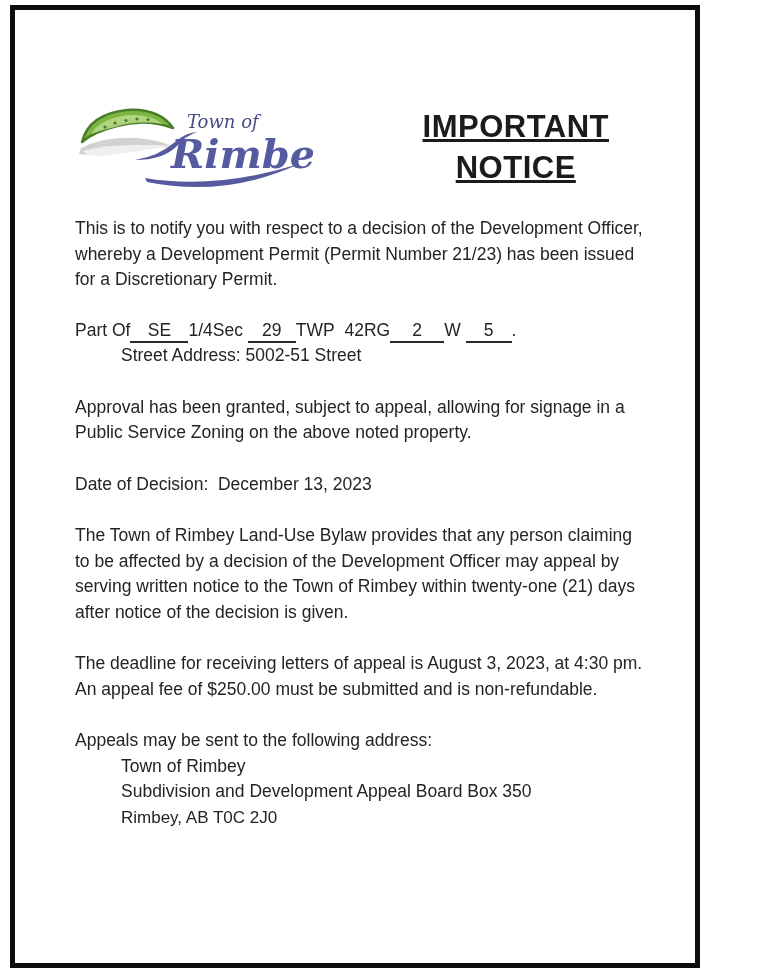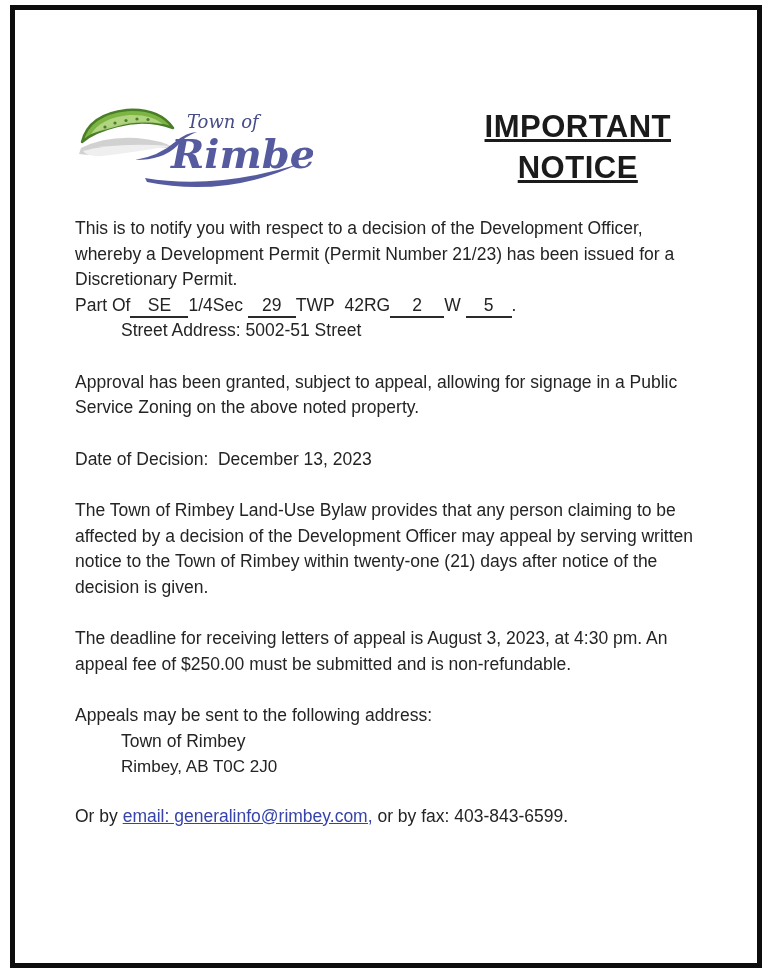--- a/index.html
+++ b/index.html
@@ -5,21 +5,21 @@
   * { margin: 0; padding: 0; box-sizing: border-box; }
   html, body { width: 762px; height: 975px; background: #ffffff; }
   body {
     font-family: "Liberation Sans", sans-serif;
     color: #242424;
     position: relative;
   }
   .frame {
     position: absolute;
     left: 10px; top: 5px;
-    width: 752px; height: 963px;
+    width: 690px; height: 963px;
     border: 5px solid #0d0d0d;
     background: #ffffff;
     padding: 92px 50px 0 60px;
   }
   .header {
     display: flex;
     justify-content: space-between;
     align-items: flex-start;
   }
   .logo { width: 238px; height: 88px; flex: 0 0 auto; }
@@ -28,21 +28,21 @@
     font-size: 31px;
     font-weight: bold;
     line-height: 41px;
     letter-spacing: 0.5px;
     color: #1b1b1b;
     margin: 4px 36px 0 0;
     text-decoration: underline;
   }
   .bodytext { font-size: 17.5px; line-height: 25.5px; }
   p.para { margin-top: 26px; white-space: pre-wrap; }
-  .legal-line { white-space: nowrap; }
+  .legal-line { margin-top: 25px; white-space: nowrap; }
   .blank {
     display: inline-block;
     border-bottom: 2px solid #2a2a2a;
     text-align: center;
     line-height: 21px;
   }
   .w56 { min-width: 58px; }
   .w46 { min-width: 48px; }
   .w52 { min-width: 54px; }
   .w44 { min-width: 46px; }
@@ -99,21 +99,19 @@
     <p class="para">Date of Decision:  December 13, 2023</p>
 
     <p class="para">The Town of Rimbey Land-Use Bylaw provides that any person claiming to be affected by a decision of the Development Officer may appeal by serving written notice to the Town of Rimbey within twenty-one (21) days after notice of the decision is given.</p>
 
     <p class="para">The deadline for receiving letters of appeal is August 3, 2023, at 4:30 pm. An appeal fee of $250.00 must be submitted and is non-refundable.</p>
 
     <p class="para">Appeals may be sent to the following address:</p>
 
     <div class="para indent">
       <div>Town of Rimbey</div>
+      <div>Subdivision and Development Appeal Board Box 350</div>
       <div class="addr-line3">Rimbey, AB T0C 2J0</div>
     </div>
 
-    <div class="contact-line">
-      <span>Or by </span><a class="email-link">email: generalinfo@rimbey.com,</a><span> or by fax: 403-843-6599.</span>
-    </div>
   </div>
 
 </div>
 
 </body></html>

